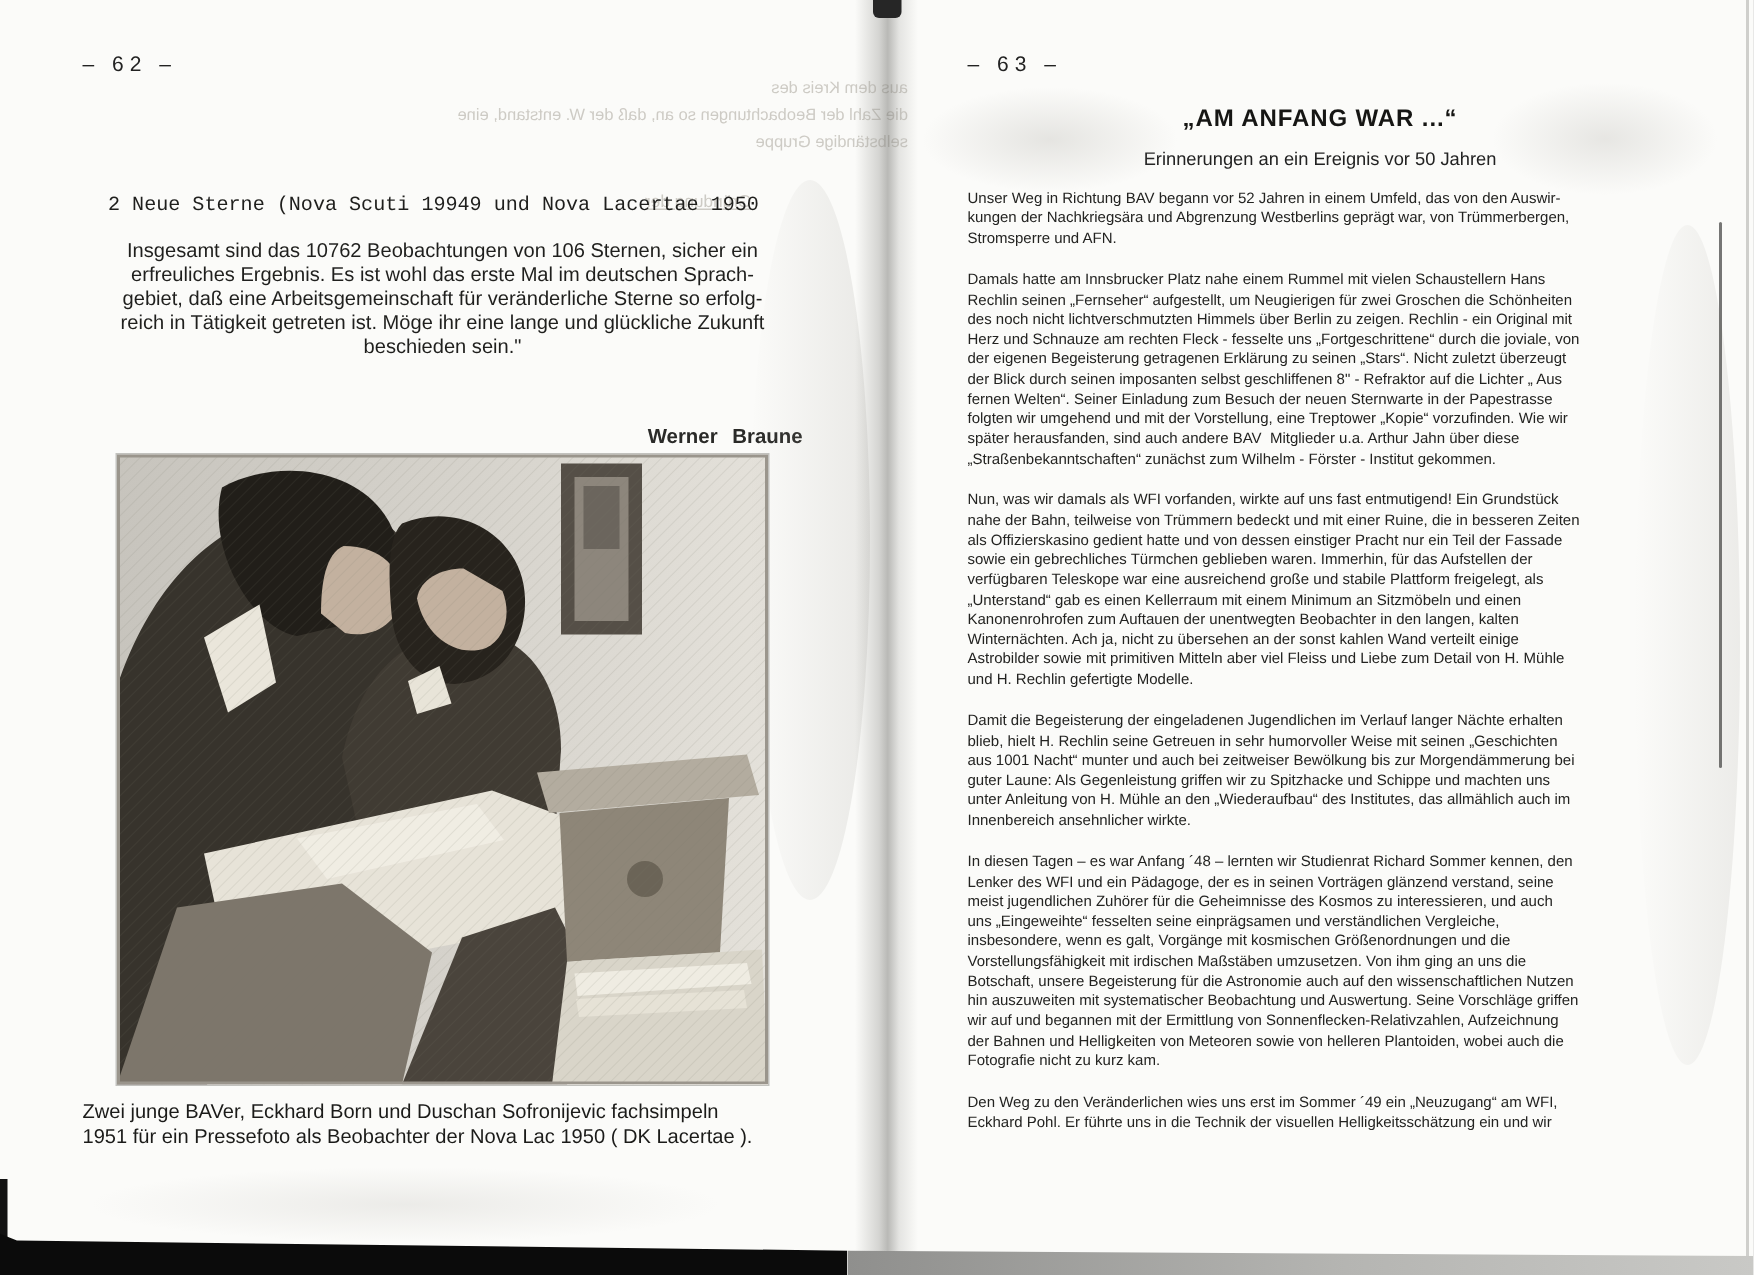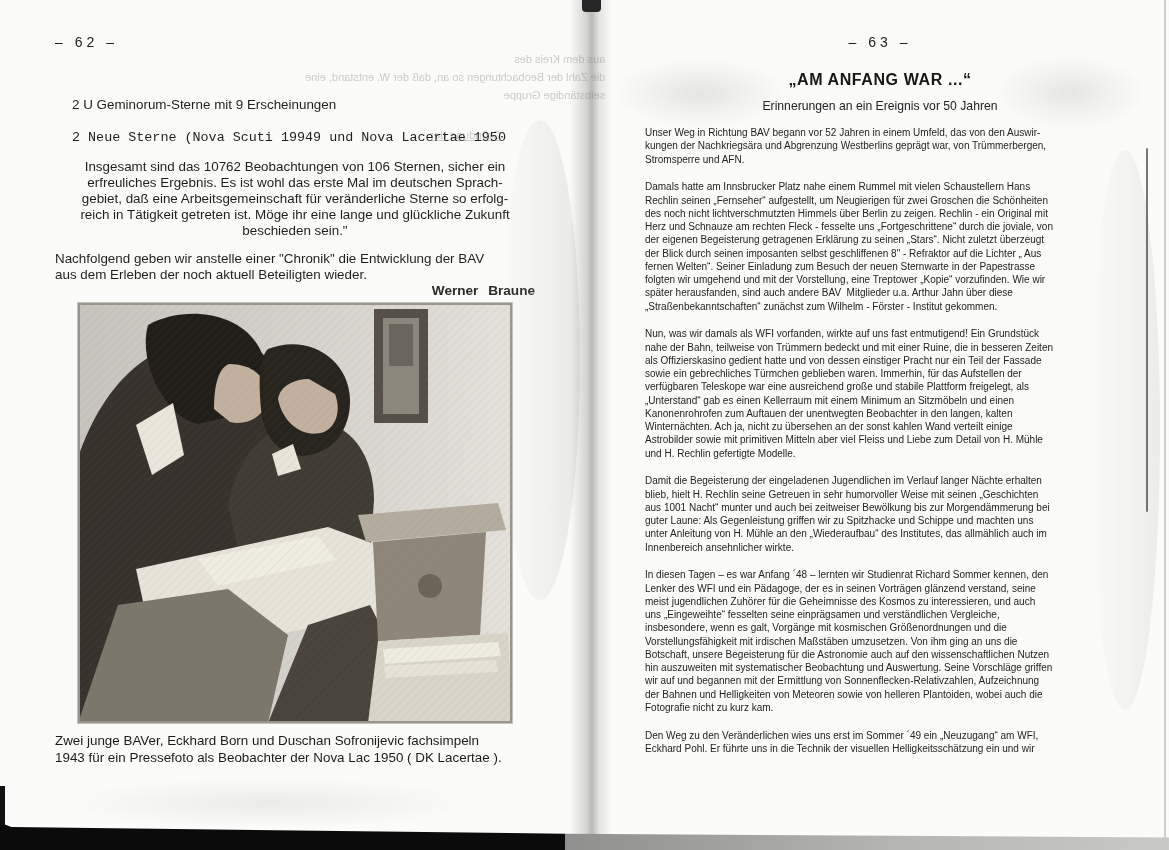--- a/index.html
+++ b/index.html
@@ -65,30 +65,27 @@
 
   <div class="page page-left">
 
     <div class="bleed pre" style="left:305px;top:50px;">aus dem Kreis des
 die Zahl der Beobachtungen so an, daß der W. entstand, eine
 selbständige Gruppe</div>
     <div class="bleed bleed2" style="left:430px;top:126px;">Gründung der</div>
 
     <div class="l-col abs pagenum" style="top:34px;">–  62  –</div>
 
-    <div class="l-col abs l-text" style="top:97px;left:72px;">2 U Geminorum-Sterne mit 9 Erscheinungen</div>
     <div class="l-col abs l-text" style="top:130px;left:72px;font-family:Liberation Mono, monospace;">2 Neue Sterne (Nova Scuti 19949 und Nova Lacertae 1950</div>
 
     <div class="l-col abs l-text pre" style="top:159px;text-align:center;">Insgesamt sind das 10762 Beobachtungen von 106 Sternen, sicher ein
 erfreuliches Ergebnis. Es ist wohl das erste Mal im deutschen Sprach-
 gebiet, daß eine Arbeitsgemeinschaft für veränderliche Sterne so erfolg-
 reich in Tätigkeit getreten ist. Möge ihr eine lange und glückliche Zukunft
 beschieden sein."</div>
-    <div class="l-col abs l-text pre" style="top:251px;">Nachfolgend geben wir anstelle einer "Chronik" die Entwicklung der BAV
-aus dem Erleben der noch aktuell Beteiligten wieder.</div>
     <div class="l-col abs l-sig" style="top:283px;">Werner Braune</div>
 
     <figure class="photo-frame" style="margin:0;">
       <svg viewBox="0 0 434 420" width="434" height="420" role="img">
         <defs>
           <pattern id="grain" width="6" height="6" patternUnits="userSpaceOnUse" patternTransform="rotate(45)">
             <line x1="0" y1="0" x2="0" y2="6" stroke="#77736a" stroke-width="1.1" opacity="0.16"></line>
           </pattern>
           <linearGradient id="wall" x1="0" y1="0" x2="1" y2="0">
             <stop offset="0" stop-color="#c7c4bd"></stop>
@@ -123,25 +120,25 @@
         <circle cx="352" cy="283" r="12" fill="#6b6457"></circle>
         <path d="M300,338 L430,330 L434,420 L290,420 Z" fill="#d9d5c9"></path>
         <path d="M305,346 L420,339 L423,353 L307,361 Z" fill="#efece2"></path>
         <path d="M306,363 L418,357 L420,369 L308,375 Z" fill="#e6e2d6"></path>
         <rect width="434" height="420" fill="url(#grain)"></rect>
         <rect x="1" y="1" width="432" height="418" fill="none" stroke="#9a958c" stroke-width="2"></rect>
       </svg>
     </figure>
 
     <div class="l-col abs caption pre" style="top:733px;">Zwei junge BAVer, Eckhard Born und Duschan Sofronijevic fachsimpeln
-1943 für ein Pressefoto als Beobachter der Nova Lac 1950 ( DK Lacertae ).</div>
+1951 für ein Pressefoto als Beobachter der Nova Lac 1950 ( DK Lacertae ).</div>
   </div>
 
   <div class="page page-right">
-    <div class="r-col abs pagenum" style="top:34px;text-align:center;">–  63  –</div>
+    <div class="r-col abs pagenum" style="top:34px;">–  63  –</div>
     <div class="r-col abs r-title" style="top:71px;">„AM ANFANG WAR  ...“</div>
     <div class="r-col abs r-sub" style="top:99px;">Erinnerungen an ein Ereignis vor 50 Jahren</div>
 
     <div class="r-col abs" style="top:126px;">
       <p class="r-par pre">Unser Weg in Richtung BAV begann vor 52 Jahren in einem Umfeld, das von den Auswir-
 kungen der Nachkriegsära und Abgrenzung Westberlins geprägt war, von Trümmerbergen,
 Stromsperre und AFN.</p>
       <p class="r-par pre">Damals hatte am Innsbrucker Platz nahe einem Rummel mit vielen Schaustellern Hans
 Rechlin seinen „Fernseher“ aufgestellt, um Neugierigen für zwei Groschen die Schönheiten
 des noch nicht lichtverschmutzten Himmels über Berlin zu zeigen. Rechlin - ein Original mit

